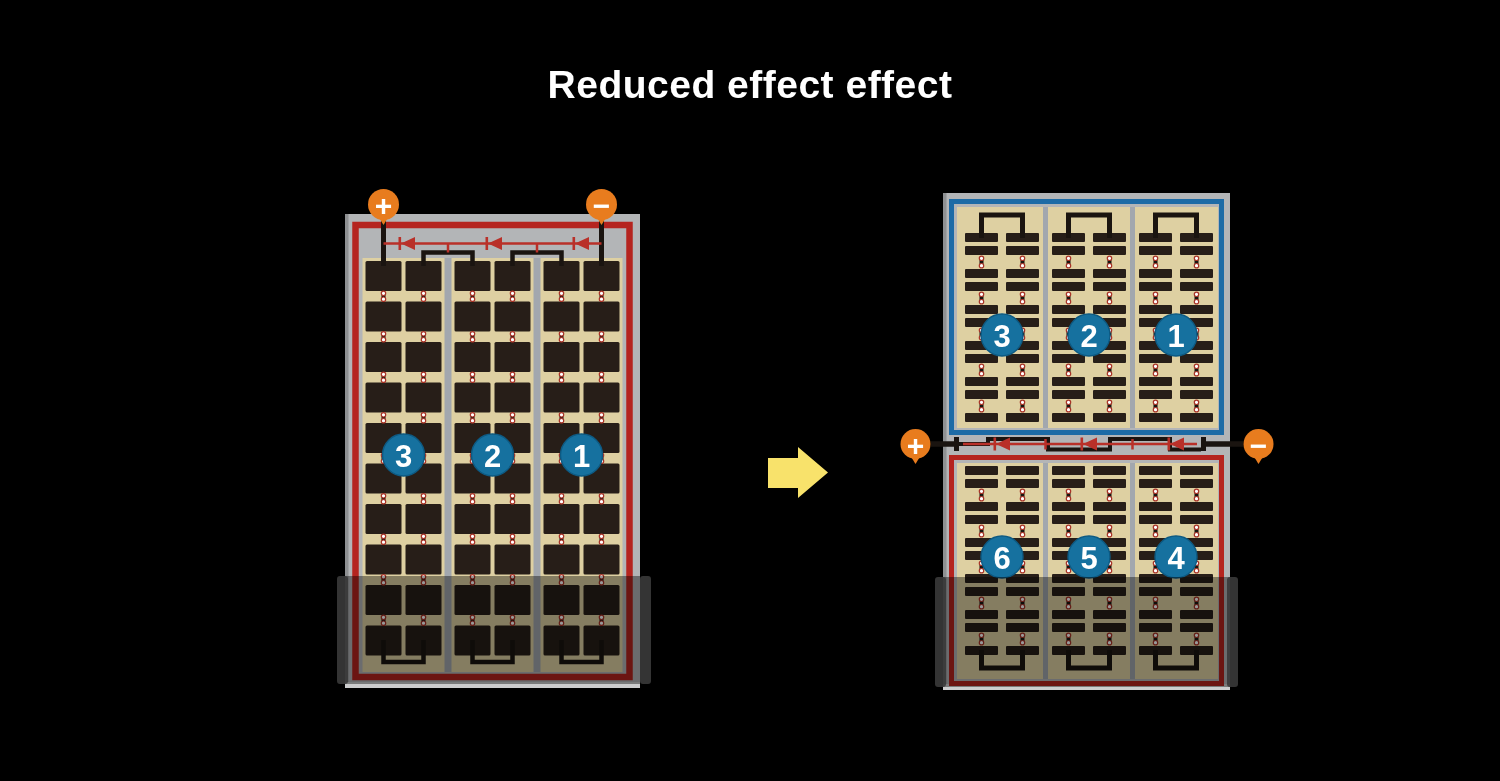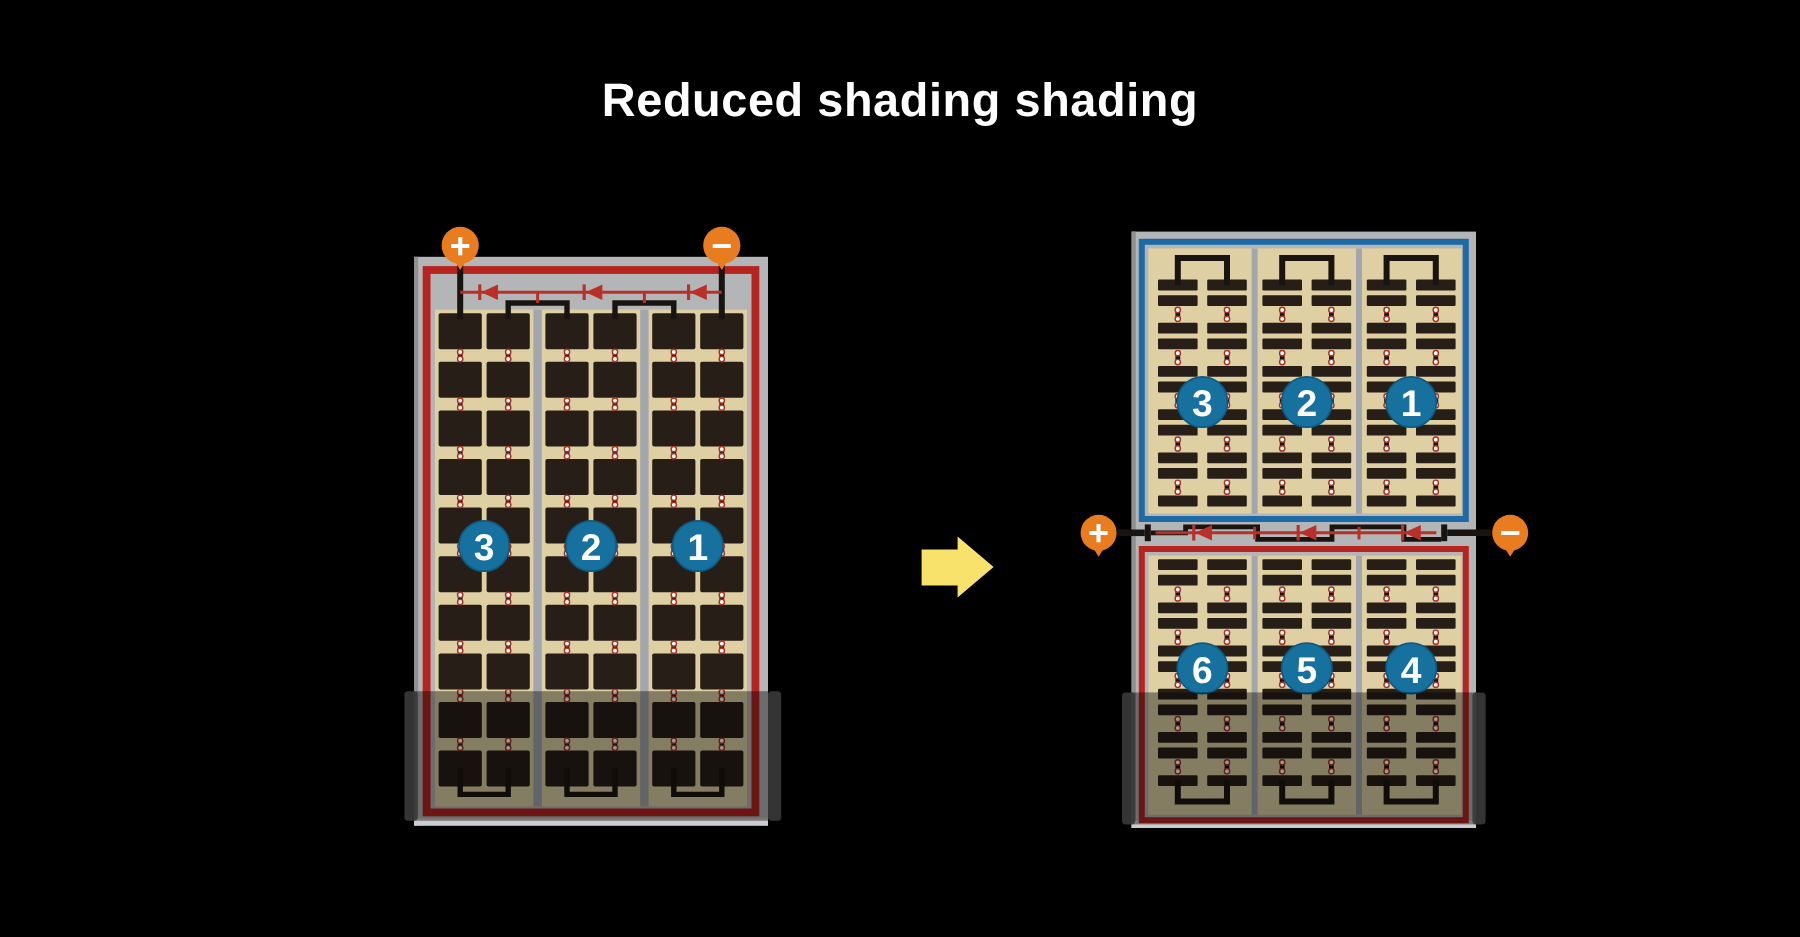--- a/index.html
+++ b/index.html
@@ -6,21 +6,21 @@
   .stage{position:relative;width:1500px;height:781px;background:#000;overflow:hidden;
          font-family:"Liberation Sans", sans-serif;}
   .title{position:absolute;left:0;top:63px;width:1500px;text-align:center;
          color:#fff;font-size:39px;font-weight:800;letter-spacing:.5px;}
   svg{position:absolute;left:0;top:0;}
 </style>
 </head>
 <body>
 
 <div class="stage">
-  <div class="title">Reduced shading shading</div>
+  <div class="title">Reduced effect effect</div>
   <svg id="diagram" width="1500" height="781" viewBox="0 0 1500 781">
       <g>
         <rect x="345" y="214" width="295" height="474" fill="#b3b5b7"></rect>
         <rect x="345" y="214" width="3.5" height="474" fill="#8e9092"></rect>
         <rect x="345" y="682" width="295" height="6" fill="#cccdce"></rect>
         <rect x="362.5" y="258" width="260" height="414" fill="#ded0a2"></rect>
         <g>
           <rect x="444.5" y="258" width="7" height="414" fill="#a2a7ae"></rect>
           <rect x="533.5" y="258" width="7" height="414" fill="#a2a7ae"></rect>
         </g>

